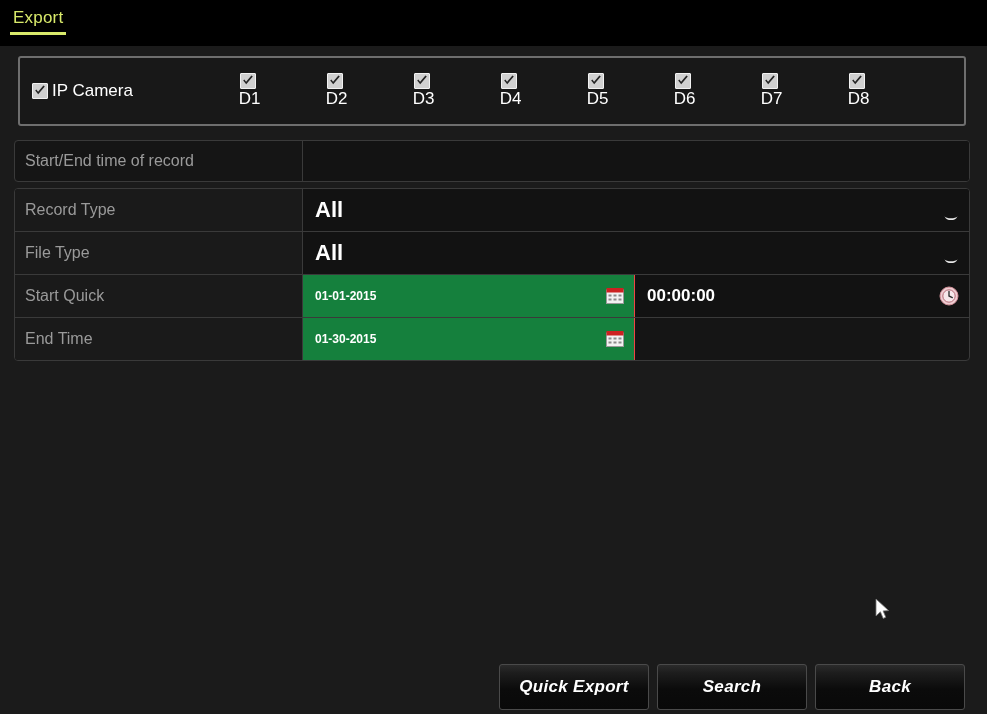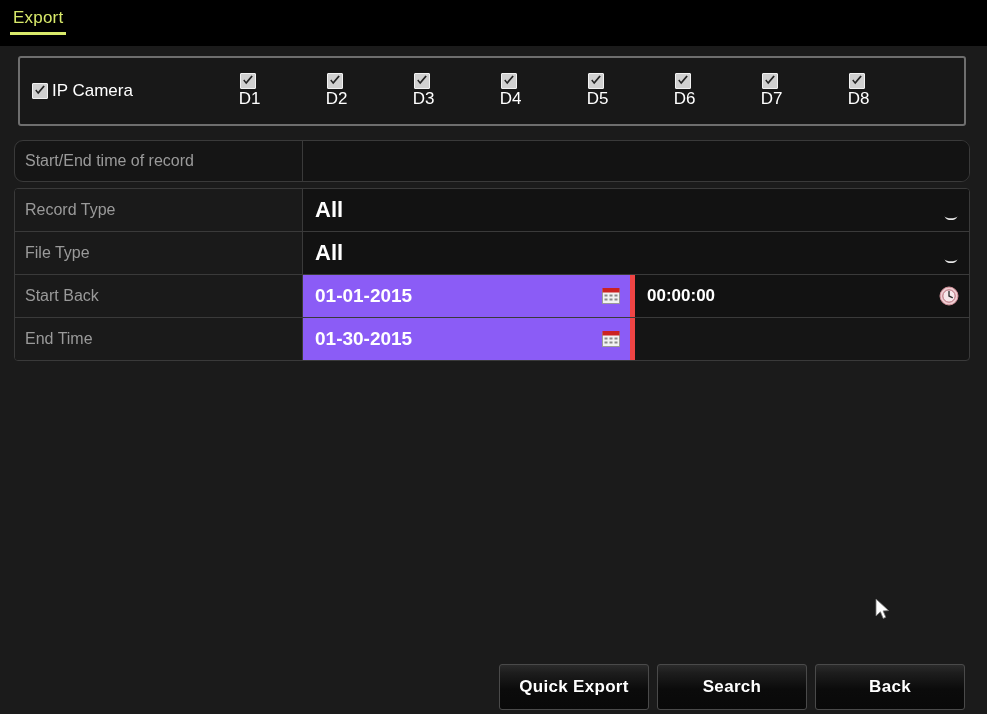--- a/index.html
+++ b/index.html
@@ -95,21 +95,21 @@
 
   
   .srow {
     position: absolute;
     left: 14px;
     top: 140px;
     width: 956px;
     height: 42px;
     box-sizing: border-box;
     border: 1px solid #3a3a3a;
-    border-radius: 9px;
+    border-radius: 4px;
     background: #151515;
     display: flex;
     align-items: stretch;
     overflow: hidden;
   }
   .srow .lcell {
     width: 288px;
     display: flex;
     align-items: center;
     padding-left: 10px;
@@ -179,25 +179,25 @@
 
   
   .datecell {
     width: 332px;
     flex: 0 0 332px;
     box-sizing: border-box;
     display: flex;
     align-items: center;
     padding-left: 12px;
     color: #ffffff;
-    font-size: 19px;
+    font-size: 12px;
     font-weight: bold;
     position: relative;
-    background: #8b5cf6;
-    border-right: 5px solid #ef4444;
+    background: #15803d;
+    border-right: 1px solid #ef4444;
     cursor: text;
   }
   .timecell {
     flex: 1;
     box-sizing: border-box;
     display: flex;
     align-items: center;
     padding-left: 12px;
     color: #ffffff;
     font-size: 17px;
@@ -242,20 +242,21 @@
     border: 1px solid #4a4a4a;
     border-radius: 3px;
     color: #ffffff;
     font-size: 17px;
     font-weight: bold;
     display: flex;
     align-items: center;
     justify-content: center;
     cursor: pointer;
     letter-spacing: 0.3px;
+    font-style: italic;
   }
   #btn-quick-export { left: 499px; width: 150px; }
   #btn-search       { left: 657px; width: 150px; }
   #btn-back         { left: 815px; width: 150px; }
 
   
   .cursor {
     position: absolute;
     left: 874px;
     top: 598px;
@@ -387,21 +388,21 @@
         <span>All</span>
         <span class="chev">
           <svg width="16" height="10" viewBox="0 0 16 10" aria-hidden="true">
             <path d="M1.5 1.2 C3.0 6.4 13.0 6.4 14.5 1.2 C12.6 4.0 3.4 4.0 1.5 1.2 Z" fill="#e8e8e8"></path>
           </svg>
         </span>
       </div>
     </div>
 
     <div class="frow">
-      <div class="fcell-label">Start Back</div>
+      <div class="fcell-label">Start Quick</div>
       <div class="datecell">
         <span>01-01-2015</span>
         <span class="caliconwrap">
           <svg width="18" height="17" viewBox="0 0 18 17" aria-hidden="true">
             <rect x="0.5" y="2.5" width="17" height="13.5" fill="#f2f2f2" stroke="#9a9a9a" stroke-width="1"></rect>
             <rect x="0.5" y="0.5" width="17" height="4.5" fill="#cc2222"></rect>
             <rect x="2.5" y="7" width="3" height="2" fill="#8a8a8a"></rect>
             <rect x="7.5" y="7" width="3" height="2" fill="#8a8a8a"></rect>
             <rect x="12.5" y="7" width="3" height="2" fill="#8a8a8a"></rect>
             <rect x="2.5" y="11" width="3" height="2" fill="#8a8a8a"></rect>

